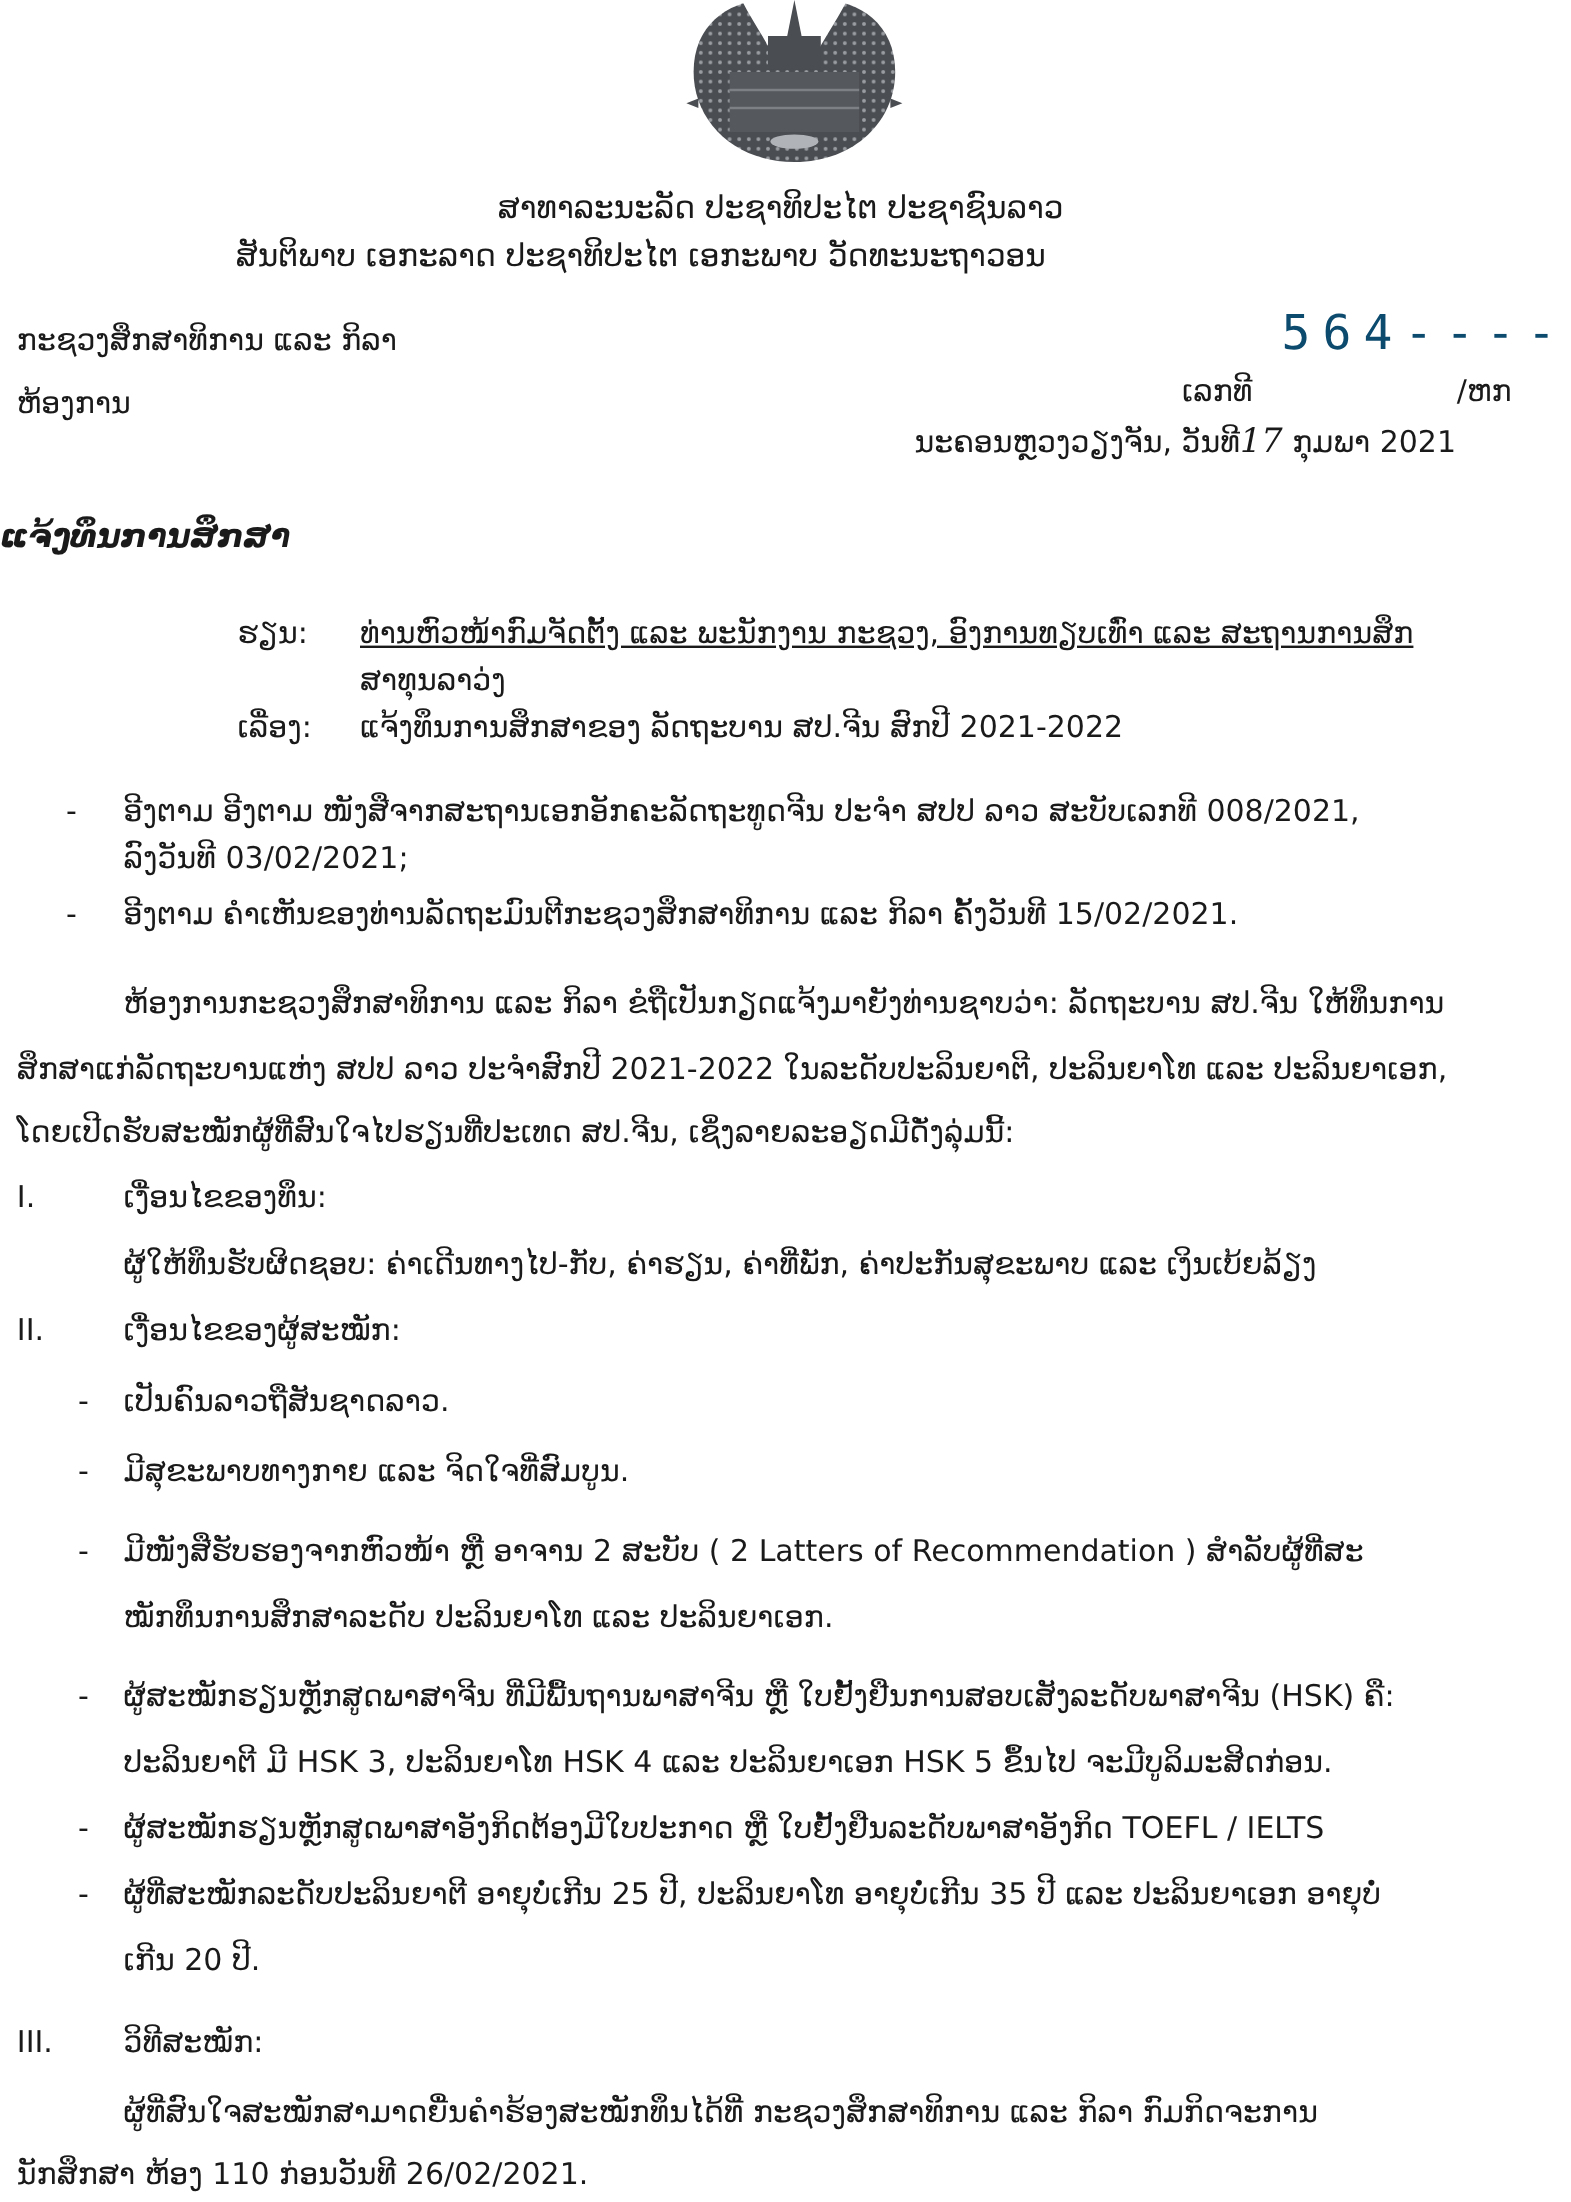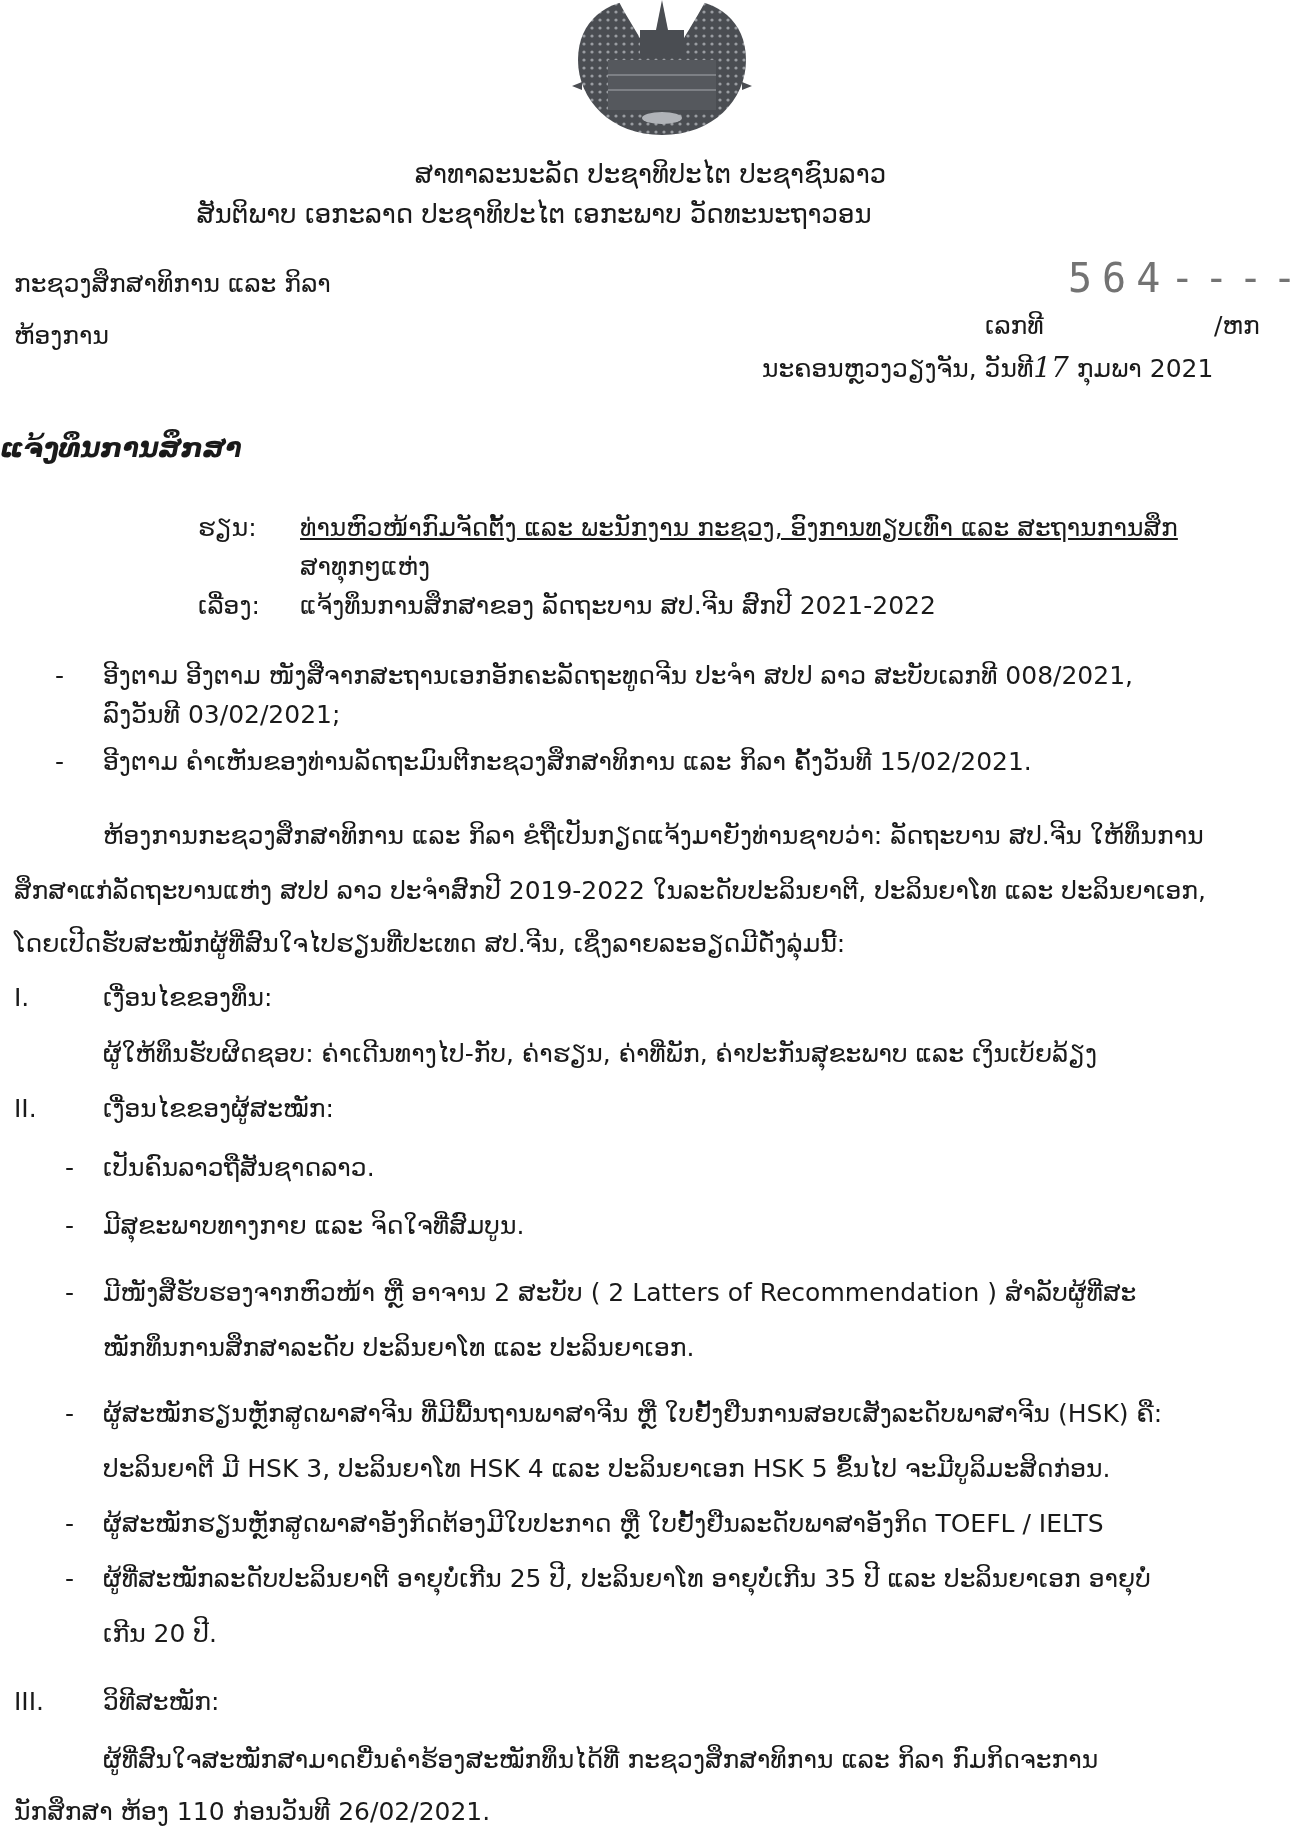--- a/index.html
+++ b/index.html
@@ -10,21 +10,21 @@
     }
     .abs { position: absolute; white-space: nowrap; }
     .t { font-size: 25px; line-height: 32px; }
     .emblem { position: absolute; left: 548px; top: 0; width: 228px; height: 135px; }
     .header1 { left: 0; width: 1301px; text-align: center; top: 158px; font-size: 26px; }
     .header2 { left: 0; width: 1068px; text-align: center; top: 198px; font-size: 26px; }
     .ministry { left: 14px; top: 268px; }
     .office { left: 14px; top: 320px; }
     .stamp {
       left: 1068px; top: 255px; font-family: "DejaVu Sans Mono", "Liberation Mono", monospace;
-      font-size: 40px; letter-spacing: 10px; color: #737373; font-weight: normal;
+      font-size: 40px; letter-spacing: 10px; color: #0c4a6e; font-weight: normal;
     }
     .refno { left: 985px; top: 310px; }
     .refsuffix { left: 1214px; top: 310px; }
     .place-date { left: 762px; top: 352px; }
     .handdate { font-family: "DejaVu Serif", serif; font-style: italic; font-size: 28px; }
     .title { left: 0; width: 1155px; text-align: left; top: 432px; font-size: 27px; font-weight: bold; font-style: italic; }
     .lbl { left: 198px; }
     .to-label { top: 512px; }
     .to-text { left: 300px; top: 512px; text-decoration: underline; }
     .to-text2 { left: 300px; top: 551px; }
@@ -97,32 +97,32 @@
 <div class="abs t refsuffix">/ຫກ</div>
 <div class="abs t place-date">
   <span>ນະຄອນຫຼວງວຽງຈັນ, ວັນທີ</span><span class="handdate">17</span>
   <span>ກຸມພາ 2021</span>
 </div>
 
 <div class="abs title">ແຈ້ງທຶນການສຶກສາ</div>
 
 <div class="abs t lbl to-label">ຮຽນ:</div>
 <div class="abs t to-text">ທ່ານຫົວໜ້າກົມຈັດຕັ້ງ ແລະ ພະນັກງານ ກະຊວງ, ອົງການທຽບເທົ່າ ແລະ ສະຖານການສຶກ</div>
-<div class="abs t to-text2">ສາທຸກໆແຫ່ງ</div>
+<div class="abs t to-text2">ສາທຸນລາວ່ງ</div>
 <div class="abs t lbl subj-label">ເລື່ອງ:</div>
 <div class="abs t subj-text">ແຈ້ງທຶນການສຶກສາຂອງ ລັດຖະບານ ສປ.ຈີນ ສົກປີ 2021-2022</div>
 
 <div class="abs t dash dash1">-</div>
 <div class="abs t ref1a">ອີງຕາມ ອີງຕາມ ໜັງສືຈາກສະຖານເອກອັກຄະລັດຖະທູດຈີນ ປະຈໍາ ສປປ ລາວ ສະບັບເລກທີ 008/2021,</div>
 <div class="abs t ref1b">ລົງວັນທີ 03/02/2021;</div>
 <div class="abs t dash dash2">-</div>
 <div class="abs t ref2">ອີງຕາມ ຄໍາເຫັນຂອງທ່ານລັດຖະມົນຕີກະຊວງສຶກສາທິການ ແລະ ກິລາ ຄັ້ງວັນທີ 15/02/2021.</div>
 
 <div class="abs t para1">ຫ້ອງການກະຊວງສຶກສາທິການ ແລະ ກິລາ ຂໍຖືເປັນກຽດແຈ້ງມາຍັງທ່ານຊາບວ່າ: ລັດຖະບານ ສປ.ຈີນ ໃຫ້ທຶນການ</div>
-<div class="abs t para2">ສຶກສາແກ່ລັດຖະບານແຫ່ງ ສປປ ລາວ ປະຈໍາສົກປີ 2019-2022 ໃນລະດັບປະລິນຍາຕີ, ປະລິນຍາໂທ ແລະ ປະລິນຍາເອກ,</div>
+<div class="abs t para2">ສຶກສາແກ່ລັດຖະບານແຫ່ງ ສປປ ລາວ ປະຈໍາສົກປີ 2021-2022 ໃນລະດັບປະລິນຍາຕີ, ປະລິນຍາໂທ ແລະ ປະລິນຍາເອກ,</div>
 <div class="abs t para3">ໂດຍເປີດຮັບສະໝັກຜູ້ທີ່ສົນໃຈໄປຮຽນທີ່ປະເທດ ສປ.ຈີນ, ເຊິ່ງລາຍລະອຽດມີດັ່ງລຸ່ມນີ້:</div>
 
 <div class="abs t roman s1-num">I.</div>
 <div class="abs t sec-title s1-title">ເງື່ອນໄຂຂອງທຶນ:</div>
 <div class="abs t s1-text">ຜູ້ໃຫ້ທຶນຮັບຜິດຊອບ: ຄ່າເດີນທາງໄປ-ກັບ, ຄ່າຮຽນ, ຄ່າທີ່ພັກ, ຄ່າປະກັນສຸຂະພາບ ແລະ ເງິນເບ້ຍລ້ຽງ</div>
 
 <div class="abs t roman s2-num">II.</div>
 <div class="abs t sec-title s2-title">ເງື່ອນໄຂຂອງຜູ້ສະໝັກ:</div>
 
 <div class="abs t b-dash b1">-</div>

